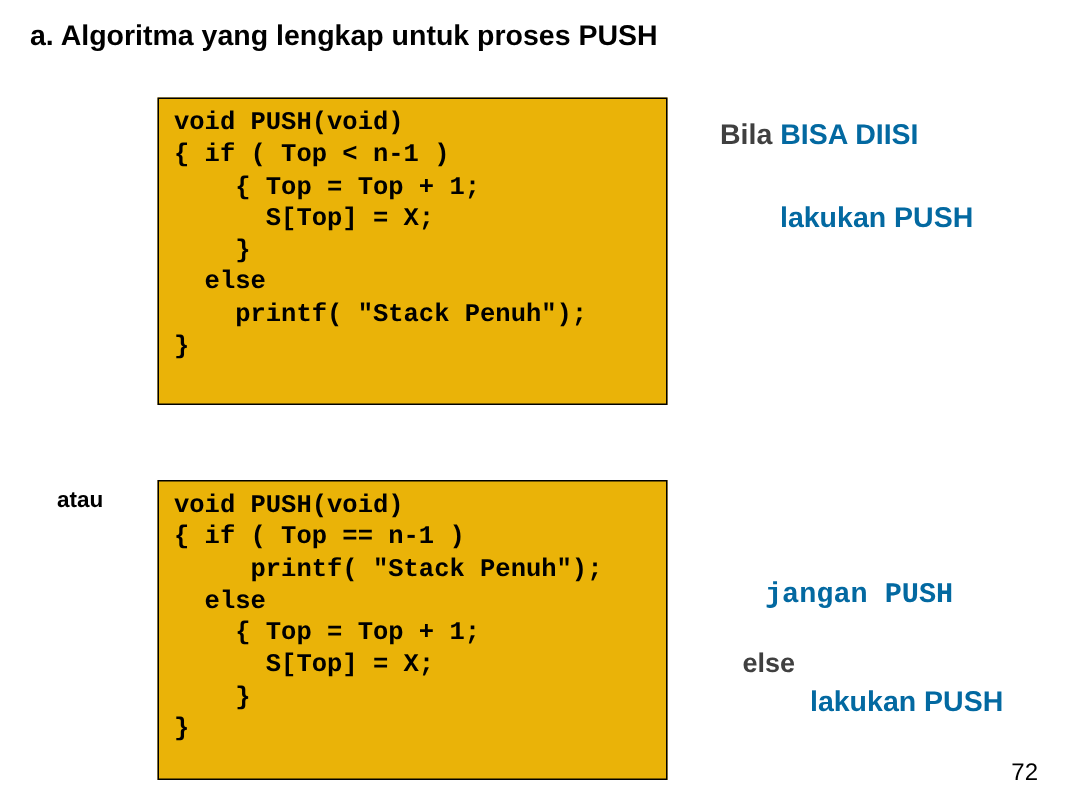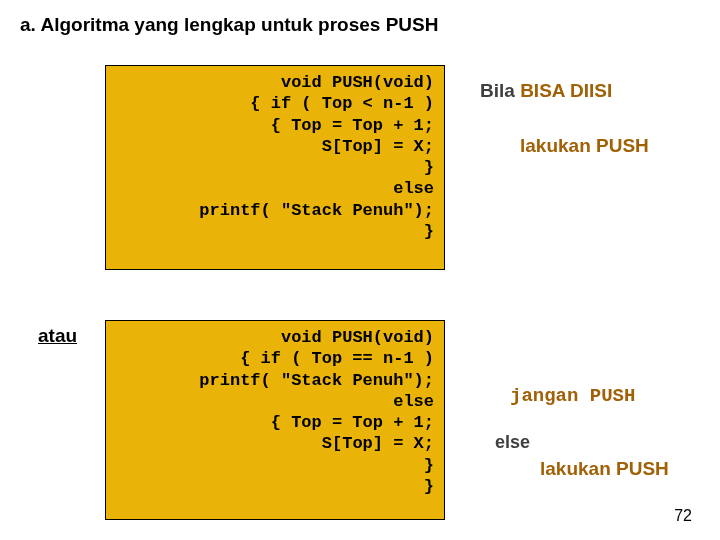--- a/index.html
+++ b/index.html
@@ -10,21 +10,20 @@
     background: #ffffff;
     font-family: "Comic Sans MS", "Comic Sans", cursive, sans-serif;
     color: #000000;
     overflow: hidden;
   }
   .slide {
     position: relative;
     width: 720px;
     height: 540px;
     box-sizing: border-box;
-    text-align: right;
   }
   .heading {
     position: absolute;
     left: 20px;
     top: 14px;
     font-size: 19px;
     font-weight: bold;
   }
   .code-box {
     position: absolute;
@@ -47,32 +46,31 @@
   .code-box.bottom {
     left: 105px;
     top: 320px;
     width: 340px;
     height: 200px;
   }
   .atau {
     position: absolute;
     left: 38px;
     top: 325px;
-    font-size: 19px;
+    font-size: 15px;
     font-weight: bold;
-    text-decoration: underline;
   }
   .note {
     position: absolute;
     font-size: 19px;
     font-weight: bold;
     line-height: 1.2;
   }
   .blue { color: #404040; }
-  .red  { color: #a16207; }
+  .red  { color: #0369a1; }
   .n1 { left: 480px; top: 80px; }
   .n2 { left: 520px; top: 135px; }
   .n3 { left: 480px; top: 335px; }
   .n4 { left: 510px; top: 385px; font-family: Liberation Mono, monospace; }
   .n5 { left: 495px; top: 432px; font-size: 18px; }
   .n6 { left: 540px; top: 458px; }
   .slide-num {
     position: absolute;
     right: 28px;
     bottom: 15px;

